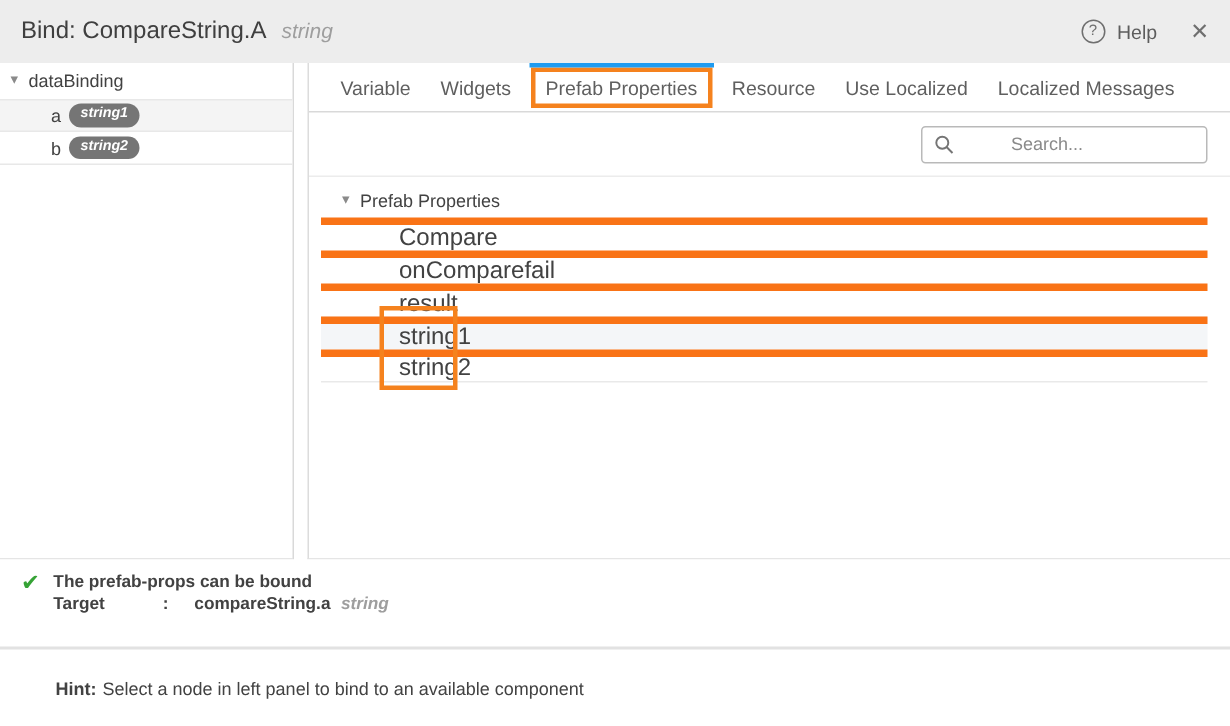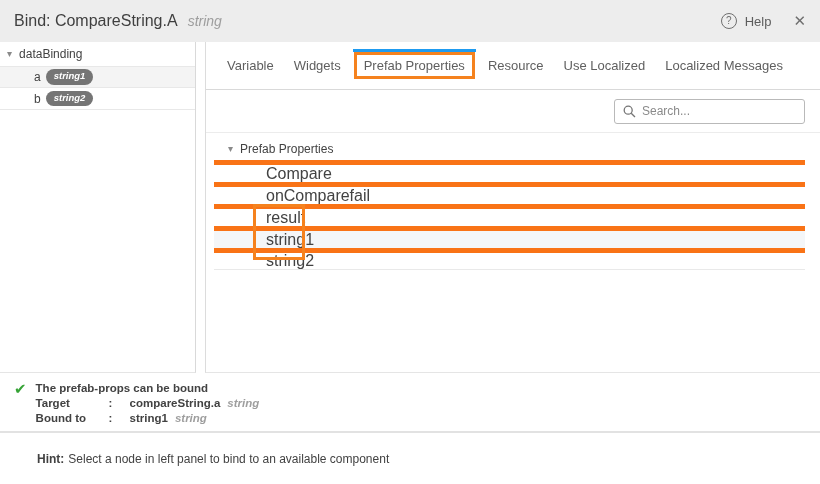--- a/index.html
+++ b/index.html
@@ -29,28 +29,28 @@
   .lrow { height:22px; border-bottom:1px solid #e8e8e8; display:flex; align-items:center; padding-left:34px; cursor:pointer; }
   .lrow.selected { background:#f4f4f4; border-top:1px solid #e8e8e8; }
   .lrow-label { font-size:12px; color:#424242; }
   .pill { margin-left:5px; background:#757575; color:#fff; font-size:9.5px; font-style:italic;
           font-weight:bold; padding:2px 8px 3px; border-radius:9px; line-height:1.1; }
 
   .rpanel { position:absolute; left:205px; top:0; right:0; height:331px;
             border-left:1px solid #dcdcdc; border-bottom:1px solid #e5e5e5; background:#fff; }
 
   
-  .tabbar { height:48px; border-bottom:1px solid #d9d9d9; display:flex; align-items:center; padding-left:21px; }
+  .tabbar { height:33px; border-bottom:1px solid #d9d9d9; display:flex; align-items:center; padding-left:21px; }
   .tab { font-size:13px; color:#5f5f5f; margin-right:20px; white-space:nowrap; cursor:pointer; }
   .tab.active { position:relative; border:3px solid #f5821e; padding:3px 7px; margin-left:-7px; margin-right:13px; }
   .tab.active::before { content:""; position:absolute; top:-6px; left:-4px; right:-4px; height:3px; background:#1e9bf0; }
 
   
   .search-row { height:43px; border-bottom:1px solid #ececec; display:flex; justify-content:flex-end; align-items:center; padding-right:15px; }
-  .search-box { width:191px; height:25px; border:1px solid #b9b9b9; border-radius:3px; display:flex; align-items:center; background:#fff; }
+  .search-box { width:191px; height:25px; border:1px solid #b9b9b9; border-radius:3px; display:flex; align-items:center; background:#fff;gap:32px; }
   .search-box svg { margin:0 6px 0 8px; flex:none; }
   .search-input { border:none; outline:none; flex:1; font-size:12px; color:#424242; background:transparent; min-width:0;
                   font-family:"Liberation Sans","DejaVu Sans",sans-serif; }
   .search-input::placeholder { color:#8a8a8a; opacity:1; }
 
   
   .ptree { margin:5px 15px 0 8px; }
   .ptree-header { height:22px; display:flex; align-items:center; padding-left:14px; cursor:pointer; }
   .prow { height:22px; border-top:5px solid #f97316; display:flex; align-items:center; padding-left:52px;
           font-size:16px; color:#424242; cursor:pointer; }
@@ -149,23 +149,20 @@
     </div>
   </div>
 
   <div class="status">
     <span class="check-icon">✔</span>
     <div class="status-text">
       <div class="status-line">The prefab-props can be bound</div>
       <div class="status-line">
         <span class="srow-label">Target</span><span class="srow-colon">:</span><span>compareString.a</span><span class="type-italic">string</span>
       </div>
-      <div class="status-line">
-        <span class="srow-label">Bound to</span><span class="srow-colon">:</span><span>string1</span><span class="type-italic">string</span>
-      </div>
     </div>
   </div>
 
   <div class="footer">
     <div class="hint">
       <span class="hint-label">Hint:</span><span class="hint-text">Select a node in left panel to bind to an available component</span>
     </div>
   </div>
 
 </div>

